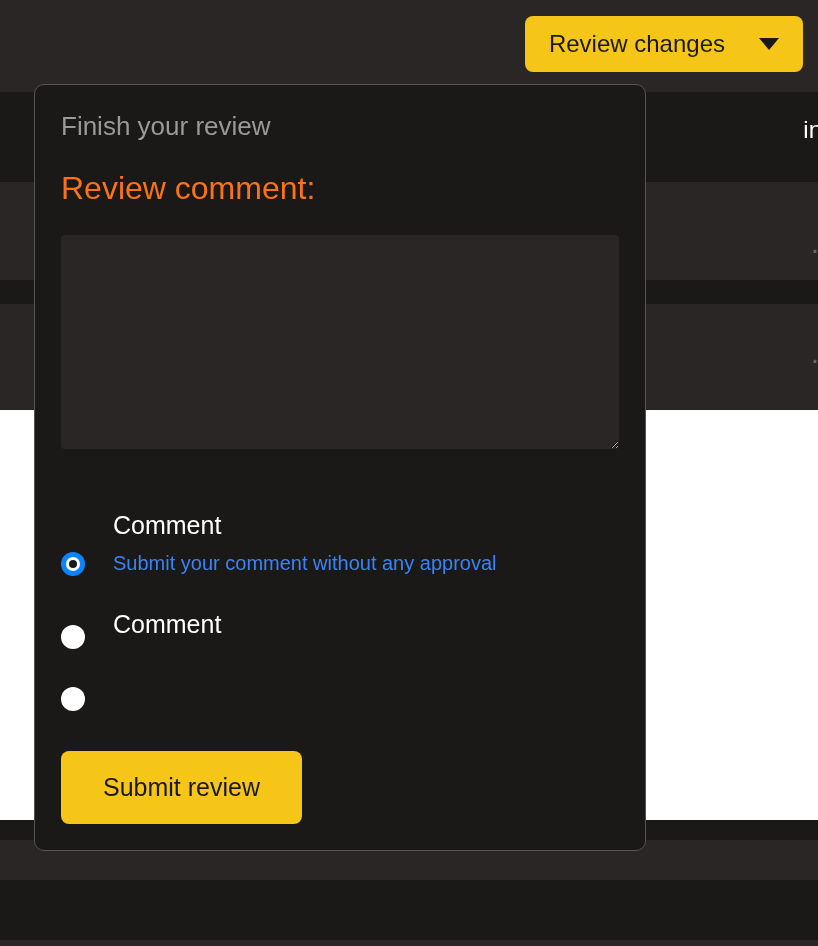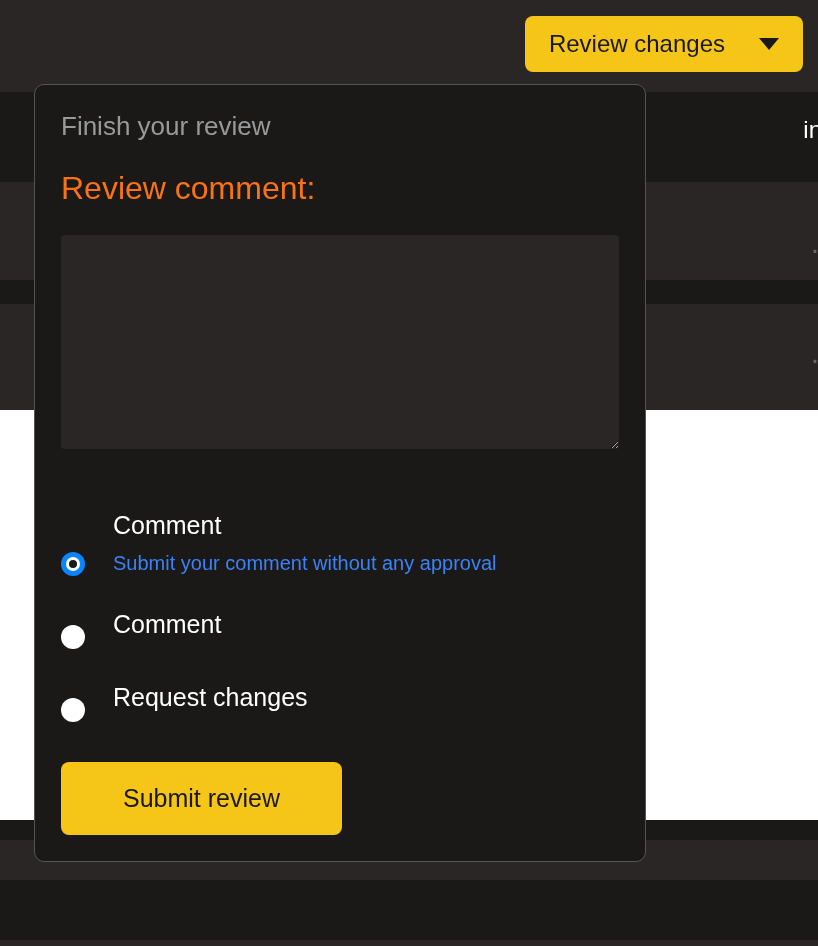--- a/index.html
+++ b/index.html
@@ -196,21 +196,21 @@
       font-size: 20px;
       font-weight: 400;
       line-height: 1.3;
     }
     
     .submit-btn {
       background: #f5c518;
       color: #1a1918;
       border: none;
       border-radius: 8px;
-      padding: 22px 62px;
+      padding: 22px 42px;
       font-size: 25px;
       font-weight: 500;
       cursor: pointer;
     }
     
     .side-dots {
       position: absolute;
       right: -2px;
       color: #666;
       font-size: 30px;
@@ -261,18 +261,17 @@
   <div class="radio-option">
     <div class="radio-unselected"></div>
     <div class="radio-content">
       <div class="radio-label">Comment</div>
     </div>
   </div>
   
   <div class="radio-option">
     <div class="radio-unselected"></div>
     <div class="radio-content">
-      <div class="radio-label">Request changes</div>
     </div>
   </div>
   
   <button class="submit-btn">Submit review</button>
 </div>
 
 </body></html>

